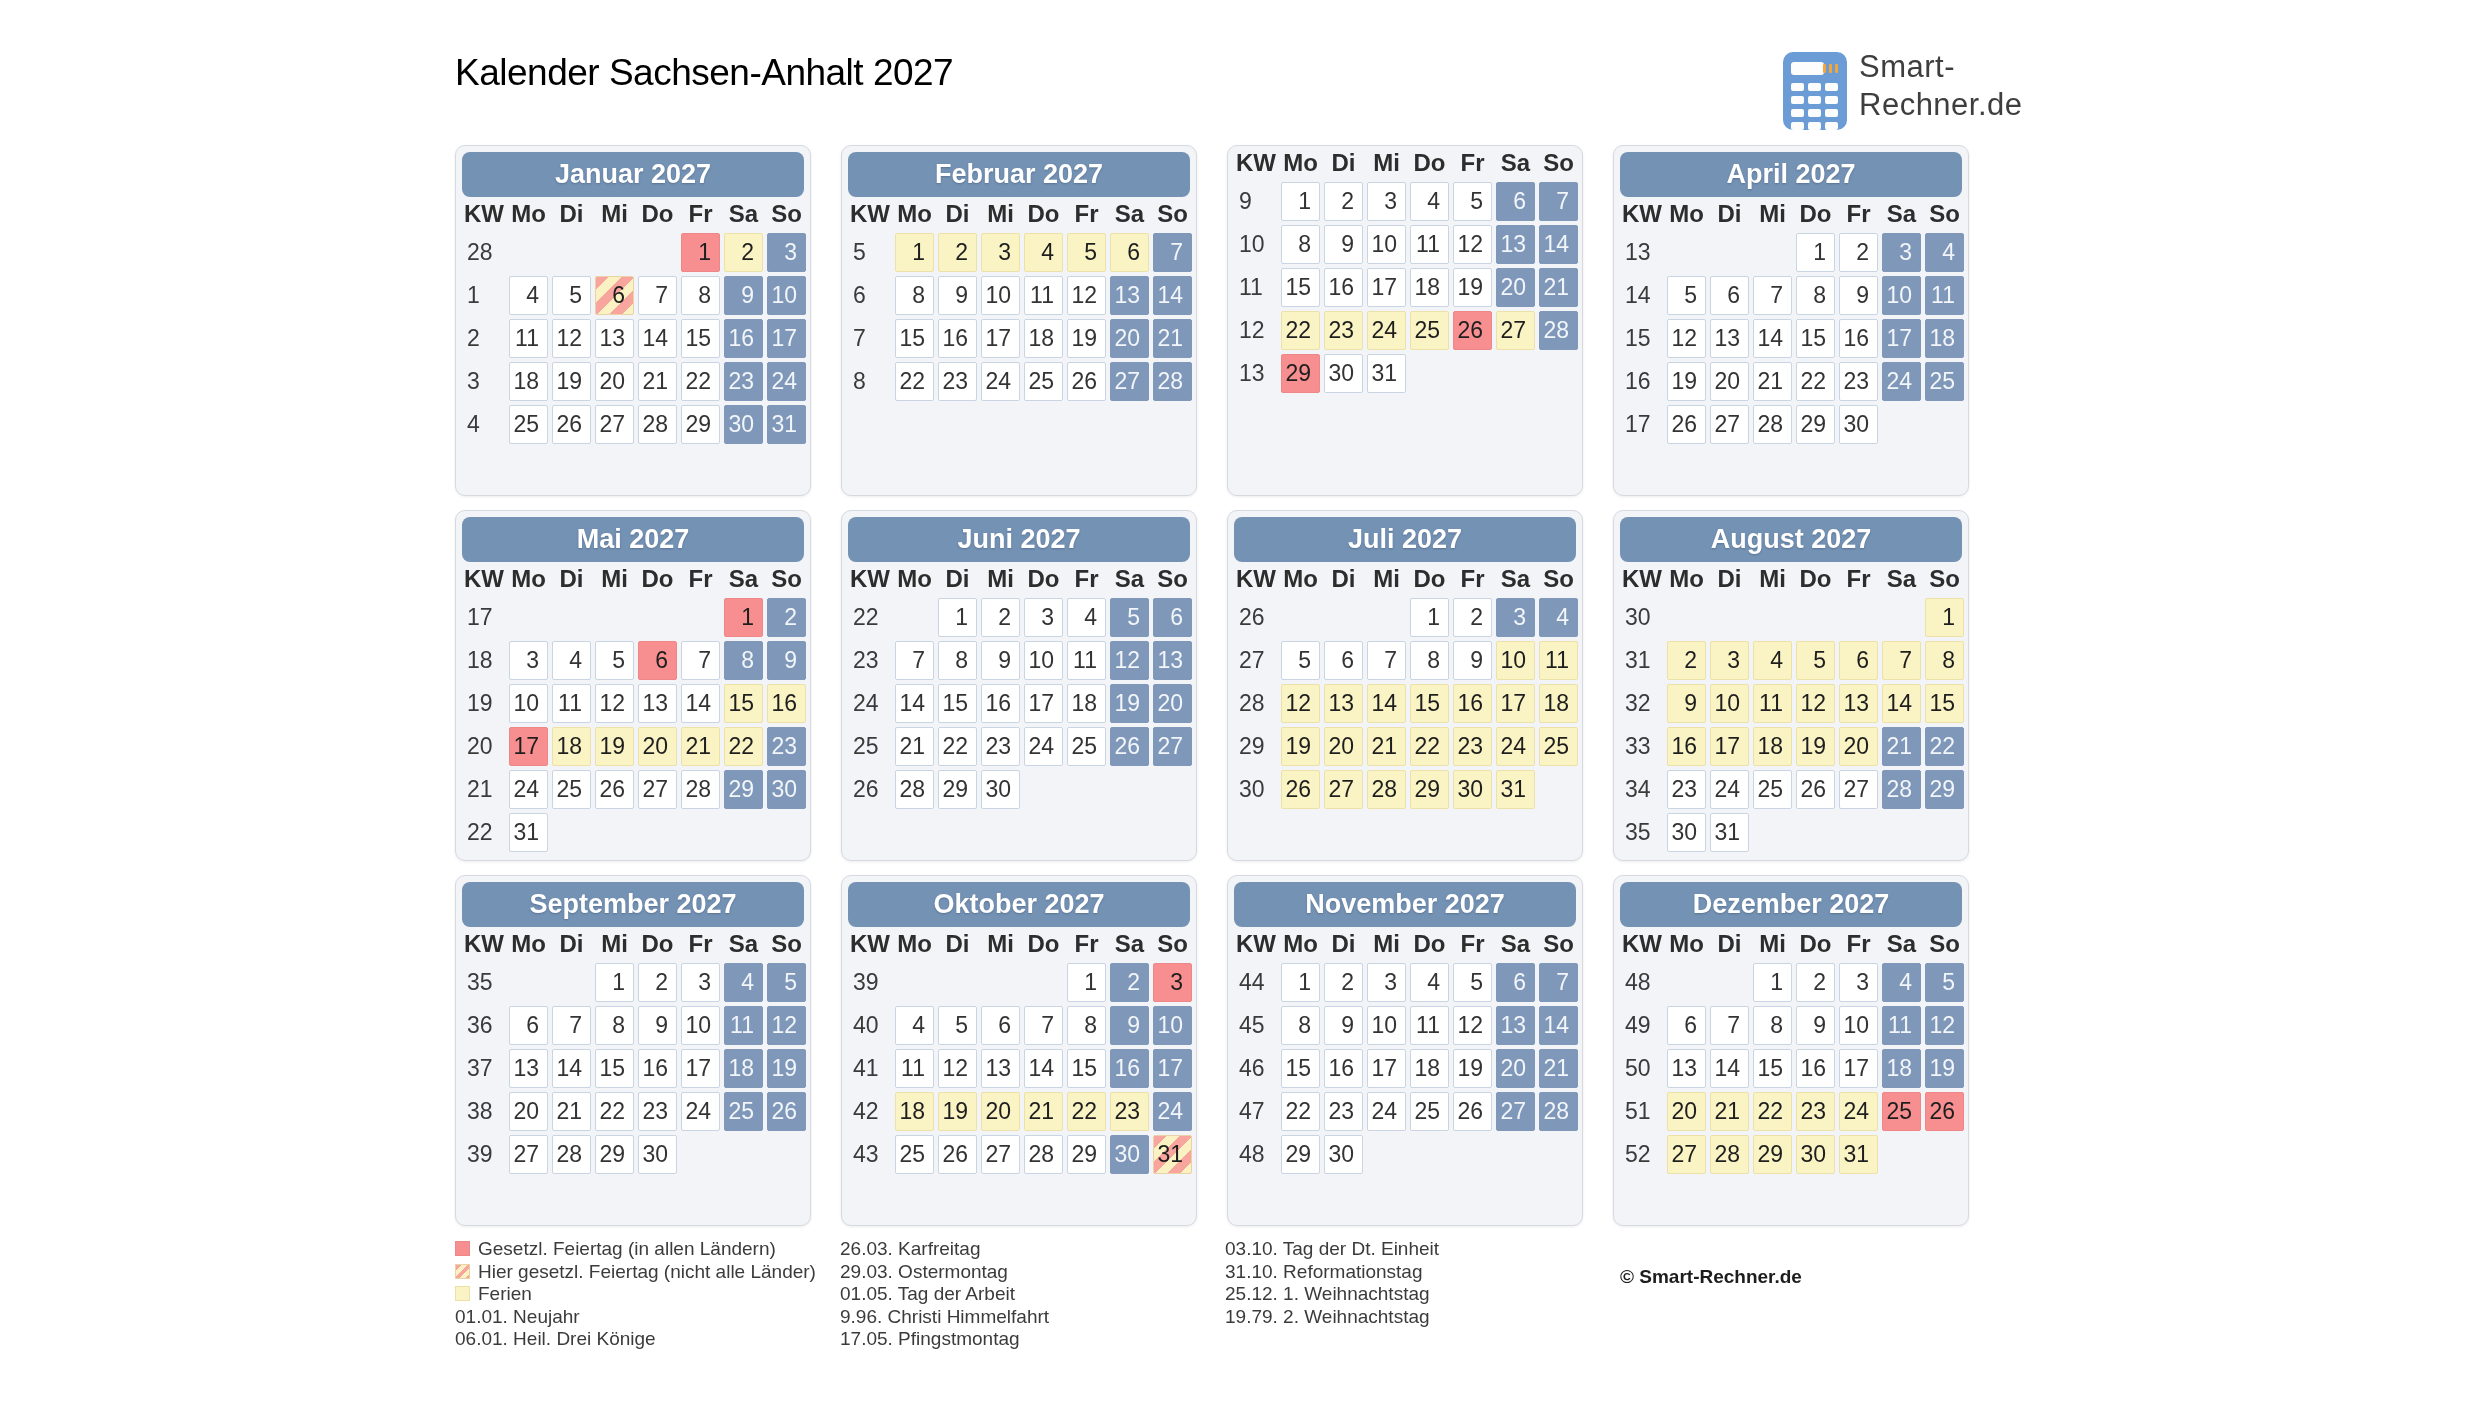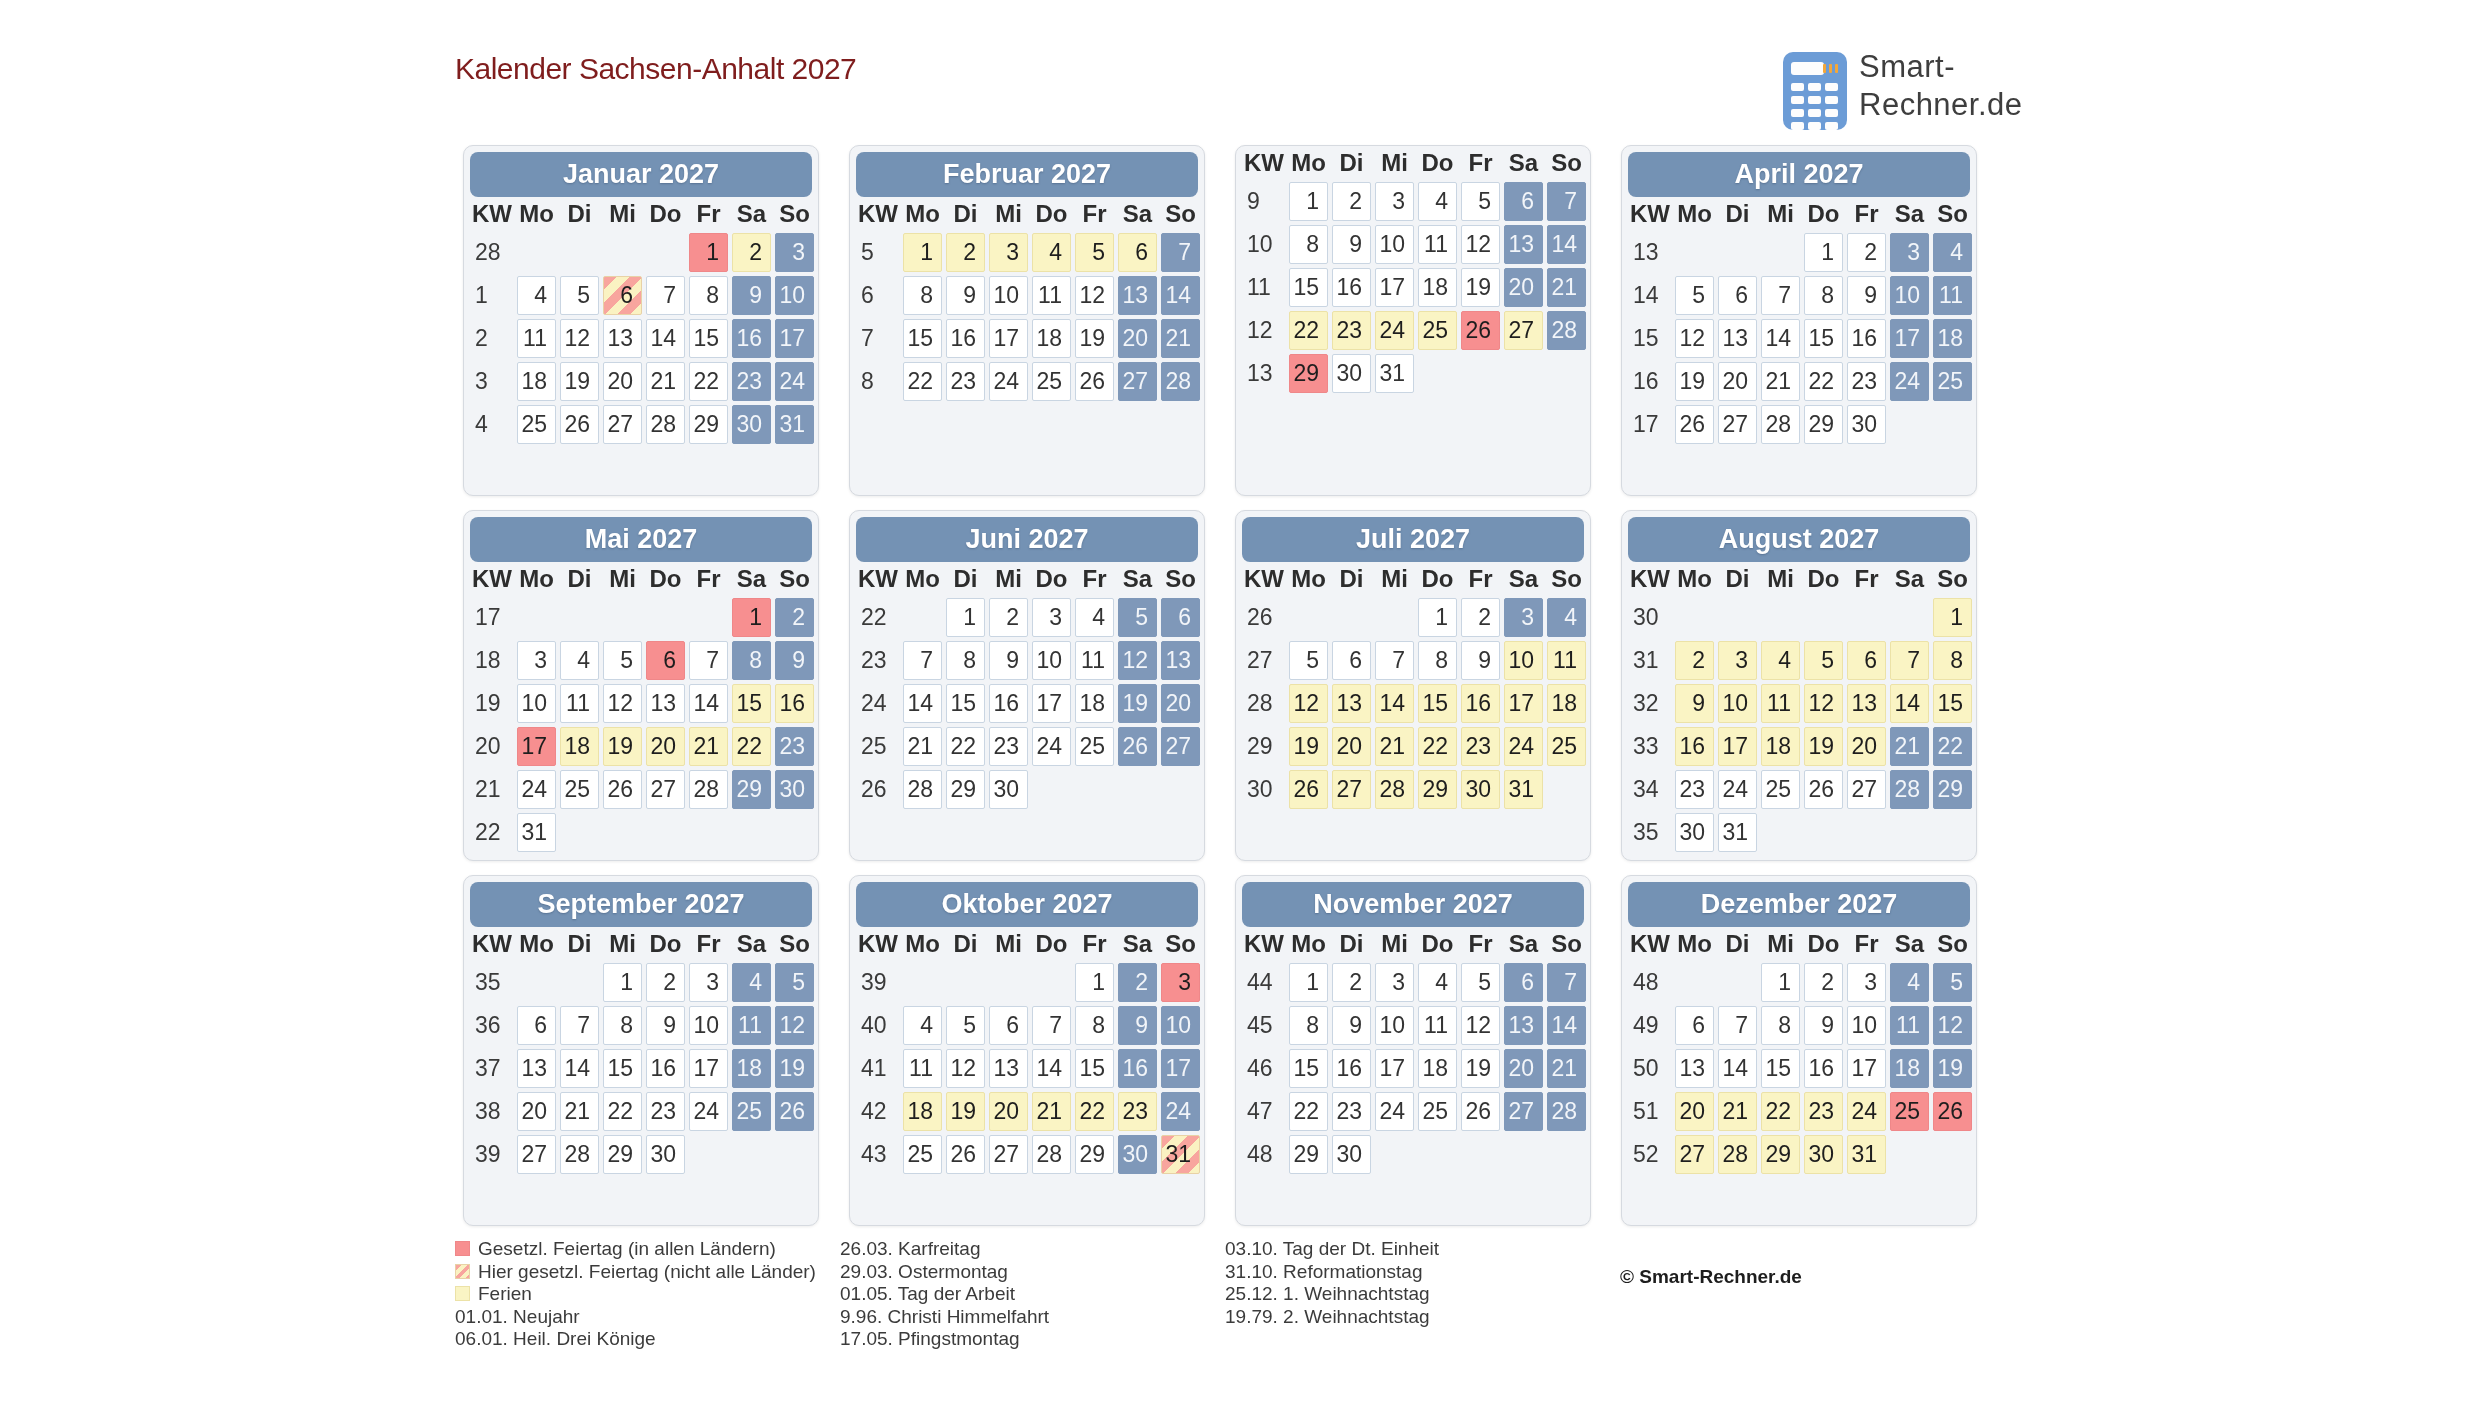--- a/index.html
+++ b/index.html
@@ -1,36 +1,36 @@
 <!DOCTYPE html>
 <html><head>
 <meta charset="utf-8">
 <style>
   html,body{margin:0;padding:0;}
   body{
     width:2475px;height:1410px;background:#ffffff;position:relative;overflow:hidden;
     font-family:"Liberation Sans", sans-serif;
   }
   .page-title{
-    position:absolute;left:455px;top:52px;font-size:30px;font-weight:500;
-    color:#7f1d1d;letter-spacing:-0.5px;text-align:center;
+    position:absolute;left:455px;top:52px;font-size:37px;font-weight:500;
+    color:#000000;letter-spacing:-0.5px;text-align:center;
   }
   
   .logo{position:absolute;left:1783px;top:50px;width:260px;height:82px;}
   .calc{position:absolute;left:0;top:2px;width:64px;height:78px;background:#6c9cd6;border-radius:10px;}
   .calc .screen{position:absolute;left:8px;top:10px;width:33px;height:13px;background:#fdfdfd;border-radius:3px;}
   .calc .lights{position:absolute;right:9px;top:12px;display:flex;gap:3px;}
   .calc .lights span{width:3px;height:9px;background:#f3a73a;border-radius:1px;}
   .calc .keys{position:absolute;left:8px;top:31px;display:grid;grid-template-columns:repeat(3,13px);gap:5px 4px;}
   .calc .keys span{width:13px;height:8px;background:#fdfdfd;border-radius:2px;}
   .logo-text{position:absolute;left:76px;top:-2px;font-size:31px;line-height:38px;color:#3e3e3e;letter-spacing:0.5px;}
   
   .months{
     position:absolute;left:455px;top:145px;
-    display:grid;grid-template-columns:repeat(4,356px);grid-auto-rows:351px;gap:14px 30px;margin-left:8px;
+    display:grid;grid-template-columns:repeat(4,356px);grid-auto-rows:351px;gap:14px 30px;
   }
   .month-panel{
     background:#f2f4f7;border:1px solid #d6dae0;border-radius:10px;
     box-shadow:0 1px 3px rgba(0,0,0,0.08);box-sizing:border-box;overflow:hidden;
   }
   .month-header{
     margin:6px 6px 0 6px;height:45px;line-height:45px;border-radius:8px;
     background:#7492b4;color:#ffffff;font-weight:bold;font-size:27px;text-align:center;
     text-shadow:0 1px 2px rgba(40,60,90,0.35);
   }

